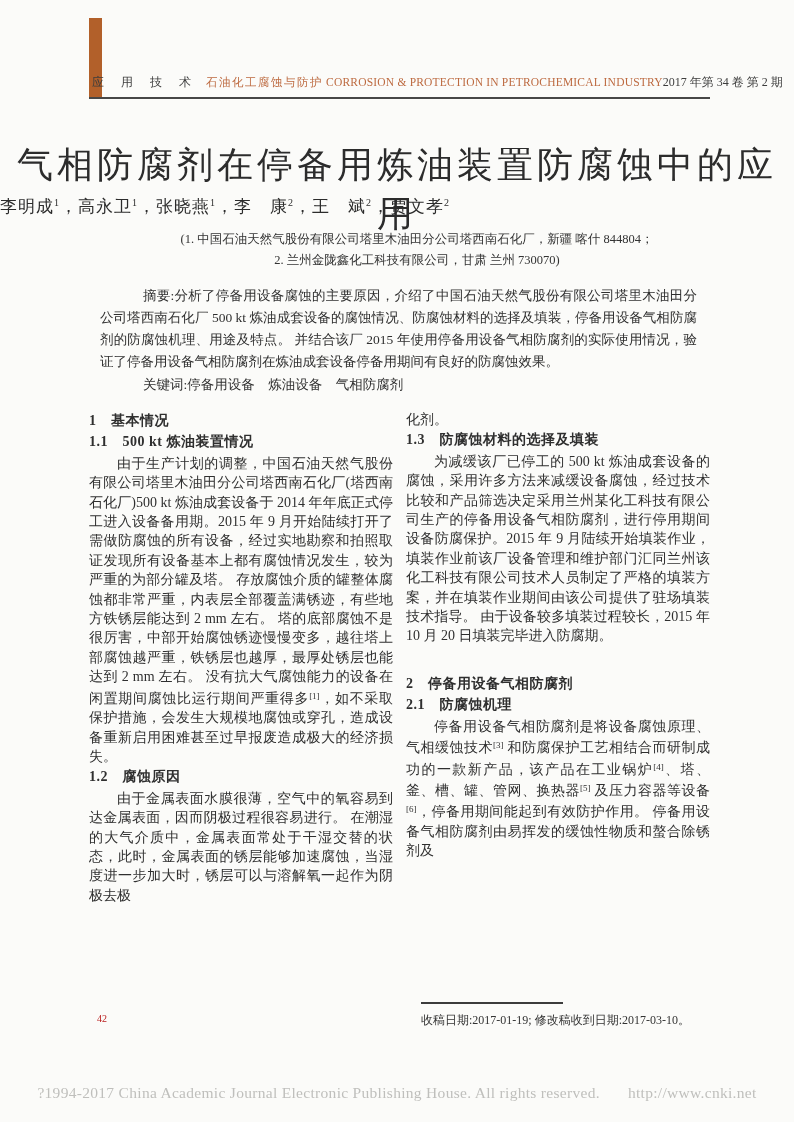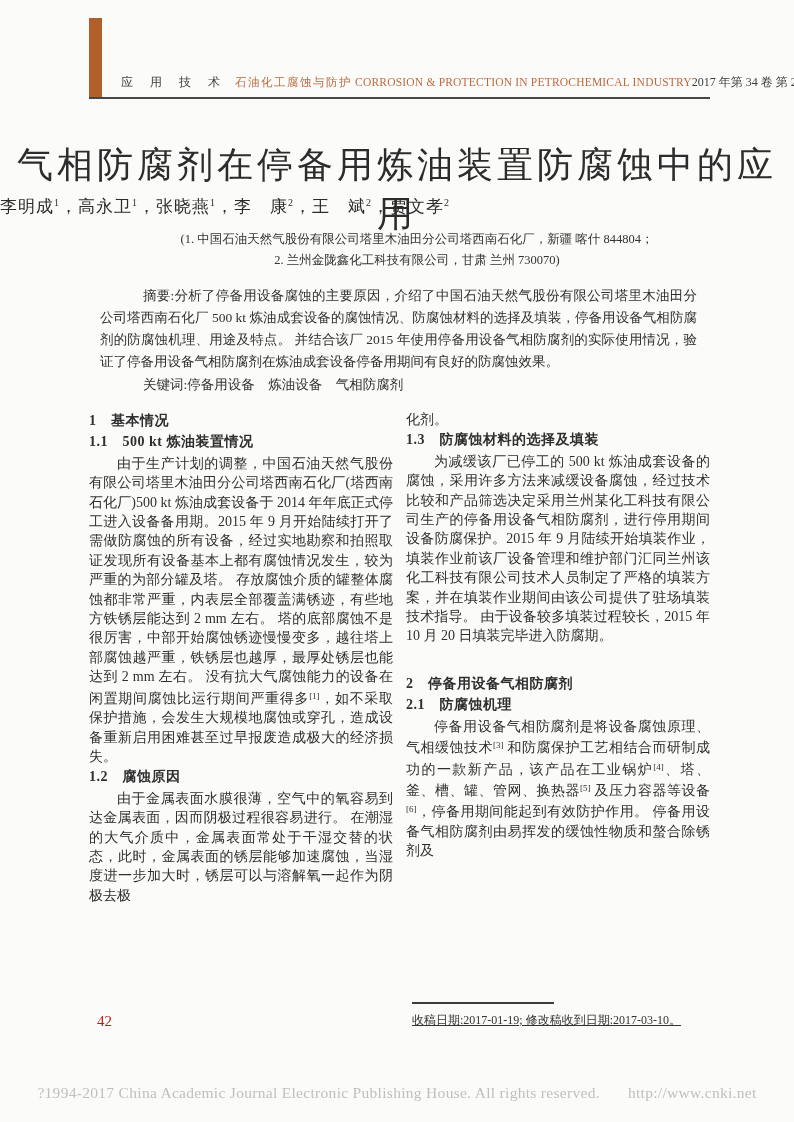--- a/index.html
+++ b/index.html
@@ -7,21 +7,21 @@
   body {
     position:relative;
     background:#fbfbf9;
     font-family:"Liberation Serif","DejaVu Serif",serif;
     color:#2f2f2f;
     overflow:hidden;
   }
   
   .accent-bar { position:absolute; left:89px; top:18px; width:13px; height:79px; }
   .header-row {
-    position:absolute; left:121px; top:74px; width:602px;
+    position:absolute; left:92px; top:74px; width:602px;
     display:flex; align-items:baseline; white-space:nowrap;
   }
   .col-label { font-size:12px; letter-spacing:7px; color:#3d3d3d; }
   .journal-name { margin-left:8px; font-size:11.5px; flex:1; letter-spacing:0.2px; }
   .journal-name .cn { letter-spacing:1.5px; }
   .issue-info { font-size:12px; color:#3d3d3d; }
   .header-rule { position:absolute; left:89px; top:97px; width:621px; height:2px; background:#474747; }
 
   
   .paper-title {
@@ -52,24 +52,24 @@
     display:flex; gap:13px;
   }
   .col { width:304px; position:relative; font-size:14px; line-height:19.4px; text-align:justify; }
   .blk-h1, .blk-h2 { font-weight:bold; letter-spacing:0.5px; margin:1px 0 2px 0; text-align:left; }
   .blk-p { text-indent:2em; }
   .blk-p-cont { text-indent:0; }
   .blk-gap { height:27px; }
   sup.ref { font-size:9px; vertical-align:4px; letter-spacing:0; }
 
   
-  .footnote { position:absolute; bottom:2px; left:6px; width:100%; font-size:12px; line-height:19px; color:#333; text-align:justify;text-decoration:underline; }
+  .footnote { position:absolute; bottom:2px; left:15px; width:100%; font-size:12px; line-height:19px; color:#333; text-align:justify; }
   .footnote-rule { width:142px; height:2px; background:#3c3c3c; margin-bottom:7px; }
 
-  .page-number { position:absolute; left:97px; top:1013px; font-size:15px; color:#b91c1c; }
+  .page-number { position:absolute; left:97px; top:1013px; font-size:10px; color:#b91c1c; }
 
   
   .scan-footer {
     position:absolute; top:1084px; left:0; width:100%;
     text-align:center; font-size:15.5px; color:#bfbfbc; letter-spacing:0.3px;
     white-space:nowrap;
   }
   .scan-footer .url { margin-left:28px; }
 </style>
 </head>

